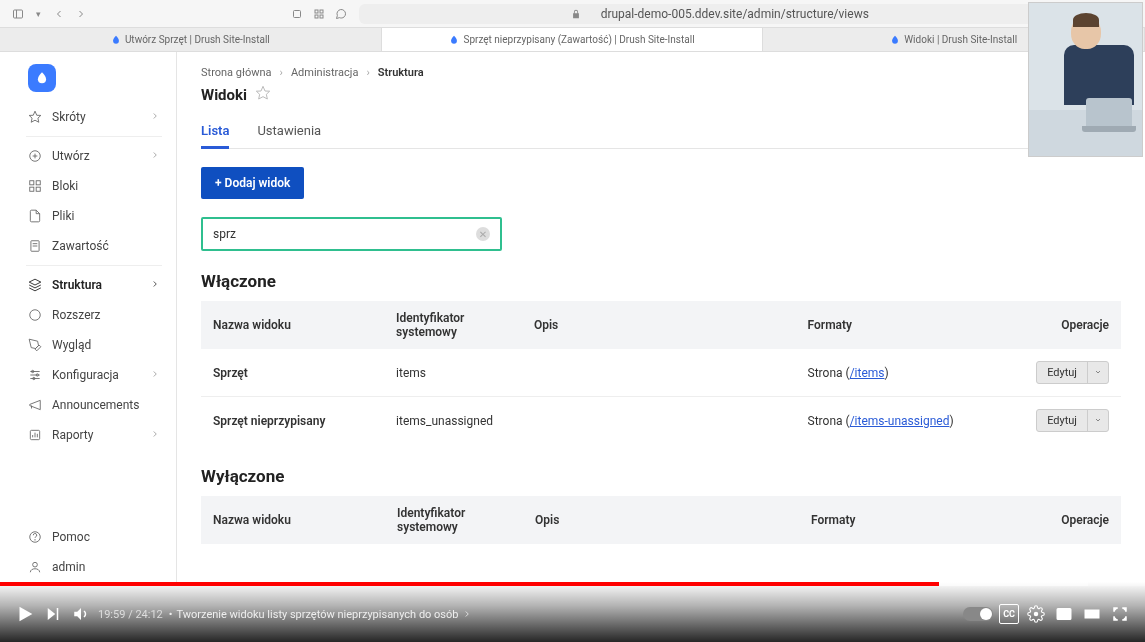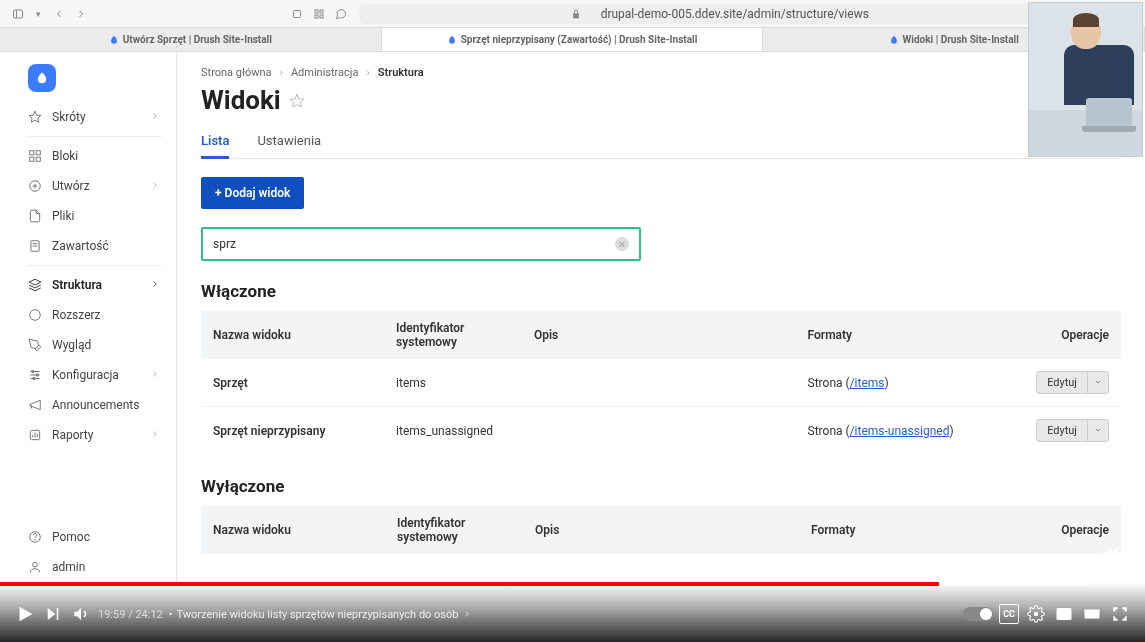--- a/index.html
+++ b/index.html
@@ -8,21 +8,21 @@
 
 .browser-chrome { height:28px; background:#f6f6f6; border-bottom:1px solid #ddd; display:flex; align-items:center; padding:0 8px; gap:8px; font-size:11px; color:#666; }
 .bc-btn { width:20px; height:20px; display:flex; align-items:center; justify-content:center; border-radius:4px; }
 .bc-btn svg { width:12px; height:12px; stroke:#888; fill:none; stroke-width:2; }
 .bc-group { display:flex; gap:2px; }
 .bc-url { flex:1; background:#eee; border-radius:6px; height:20px; display:flex; align-items:center; justify-content:center; font-size:12px; color:#555; gap:20px; }
 .bc-url svg { width:10px; height:10px; fill:#888; }
 
 
 .tabs-row { height:24px; background:#ececec; display:flex; border-bottom:1px solid #ddd; font-size:10px; }
-.tab { flex:1; display:flex; align-items:center; justify-content:center; gap:4px; border-right:1px solid #ddd; color:#666; padding:0 6px; overflow:hidden; white-space:nowrap;font-weight:bold; }
+.tab { flex:1; display:flex; align-items:center; justify-content:center; gap:4px; border-right:1px solid #ddd; color:#666; padding:0 6px; overflow:hidden; white-space:nowrap; }
 .tab.active { background:#fff; }
 .tab-ico { width:10px; height:10px; display:inline-block; }
 .tab-ico svg{ width:10px; height:10px; }
 
 
 .app { display:flex; height:calc(100% - 52px - 60px); }
 .sidebar { width:165px; border-right:1px solid #e5e5e5; background:#fff; display:flex; flex-direction:column;margin-left:12px; }
 .logo { width:28px; height:28px; background:#3b7bff; border-radius:8px; margin:12px 0 10px 16px; display:flex; align-items:center; justify-content:center; }
 .logo svg { width:14px; height:14px; fill:#fff; }
 .side-item { display:flex; align-items:center; padding:8px 16px; font-size:12px; color:#444; gap:10px; cursor:pointer; }
@@ -31,29 +31,29 @@
 .side-item .ico svg { width:14px; height:14px; stroke:#666; fill:none; stroke-width:1.5; }
 .side-item.active .ico svg { stroke:#222; }
 .side-item .chev { margin-left:auto; }
 .side-sep { height:1px; background:#eee; margin:4px 14px; }
 .side-spacer { flex:1; }
 
 .main { flex:1; padding:14px 24px; overflow:auto; background:#fff; }
 .breadcrumb { font-size:11px; color:#666; display:flex; gap:8px; margin-bottom:6px; }
 .breadcrumb a { color:#666; text-decoration:none; }
 .breadcrumb .sep { color:#aaa; }
-.page-title { font-size:26px; font-weight:700; color:#222; display:flex; align-items:center; gap:8px; margin-bottom:10px; }
+.page-title { font-size:15px; font-weight:700; color:#222; display:flex; align-items:center; gap:8px; margin-bottom:10px; }
 .page-title .star svg { width:16px; height:16px; stroke:#bbb; fill:none; stroke-width:1.5; }
 .tabstrip { display:flex; gap:28px; border-bottom:1px solid #e5e5e5; margin-bottom:18px; font-size:13px; }
 .tabstrip .tablink { padding:8px 0; color:#555; cursor:pointer; }
 .tabstrip .tablink.active { color:#2a5bd7; font-weight:600; border-bottom:3px solid #2a5bd7; margin-bottom:-1px; }
 
 .primary-btn { background:#0f4fc0; color:#fff; border:none; padding:9px 14px; font-size:12px; font-weight:600; border-radius:2px; cursor:pointer; margin-bottom:18px; }
 
-.filter { width:440px; border:2px solid #2fbf8f; border-radius:2px; padding:8px 10px; display:flex; align-items:center; margin-bottom:20px; }
+.filter { width:301px; border:2px solid #2fbf8f; border-radius:2px; padding:8px 10px; display:flex; align-items:center; margin-bottom:20px; }
 .filter input { border:none; outline:none; flex:1; font-size:12px; color:#333; background:none; }
 .filter .clear { color:#aaa; cursor:pointer; width:14px; height:14px; border-radius:50%; background:#ddd; display:flex; align-items:center; justify-content:center; font-size:10px; }
 
 .section-title { font-size:17px; font-weight:700; color:#222; margin:6px 0 10px; }
 
 table { width:100%; border-collapse:collapse; font-size:12px; }
 thead th { text-align:left; background:#f3f4f6; padding:10px 12px; font-weight:600; color:#333; }
 tbody td { padding:12px; border-bottom:1px solid #eee; color:#333; }
 tbody tr:last-child td { border-bottom:none; }
 tbody td.name { font-weight:600; }
@@ -194,40 +194,40 @@
         </span>
     <span>Skróty</span>
     <span class="chev"><svg width="10" height="10" viewBox="0 0 24 24" stroke="#999" fill="none" stroke-width="2">
             <polyline points="9 18 15 12 9 6"></polyline>
           </svg></span>
   </div>
   <div class="side-sep"></div>
   <div class="side-item">
     <span class="ico">
           <svg viewBox="0 0 24 24">
+            <circle cx="12" cy="12" r="9"></circle>
+            <line x1="12" y1="8" x2="12" y2="16"></line>
+            <line x1="8" y1="12" x2="16" y2="12"></line>
+          </svg>
+        </span>
+    <span>Utwórz</span>
+    <span class="chev"><svg width="10" height="10" viewBox="0 0 24 24" stroke="#999" fill="none" stroke-width="2">
+            <polyline points="9 18 15 12 9 6"></polyline>
+          </svg></span>
+  </div>
+  <div class="side-item">
+    <span class="ico">
+          <svg viewBox="0 0 24 24">
             <rect x="3" y="3" width="7" height="7"></rect>
             <rect x="14" y="3" width="7" height="7"></rect>
             <rect x="3" y="14" width="7" height="7"></rect>
             <rect x="14" y="14" width="7" height="7"></rect>
           </svg>
         </span>
     <span>Bloki</span>
-  </div>
-  <div class="side-item">
-    <span class="ico">
-          <svg viewBox="0 0 24 24">
-            <circle cx="12" cy="12" r="9"></circle>
-            <line x1="12" y1="8" x2="12" y2="16"></line>
-            <line x1="8" y1="12" x2="16" y2="12"></line>
-          </svg>
-        </span>
-    <span>Utwórz</span>
-    <span class="chev"><svg width="10" height="10" viewBox="0 0 24 24" stroke="#999" fill="none" stroke-width="2">
-            <polyline points="9 18 15 12 9 6"></polyline>
-          </svg></span>
   </div>
   <div class="side-item">
     <span class="ico">
           <svg viewBox="0 0 24 24">
             <path d="M14 2H6a2 2 0 0 0-2 2v16a2 2 0 0 0 2 2h12a2 2 0 0 0 2-2V8z"></path>
             <polyline points="14 2 14 8 20 8"></polyline>
           </svg>
         </span>
     <span>Pliki</span>
   </div>

